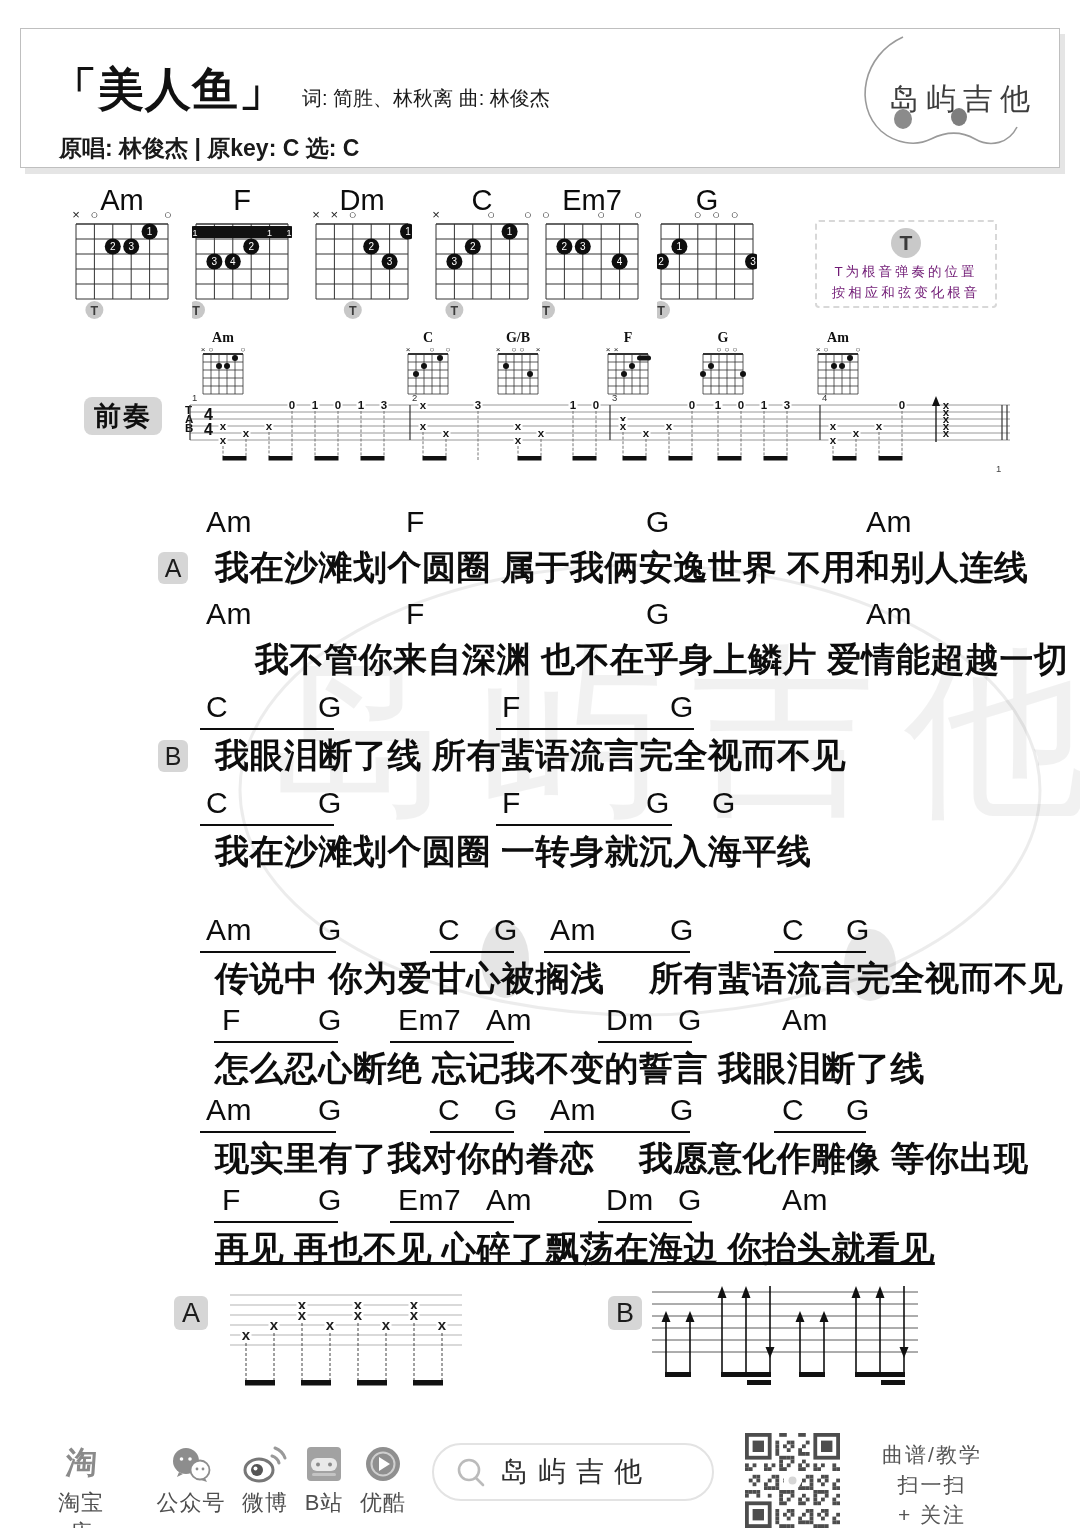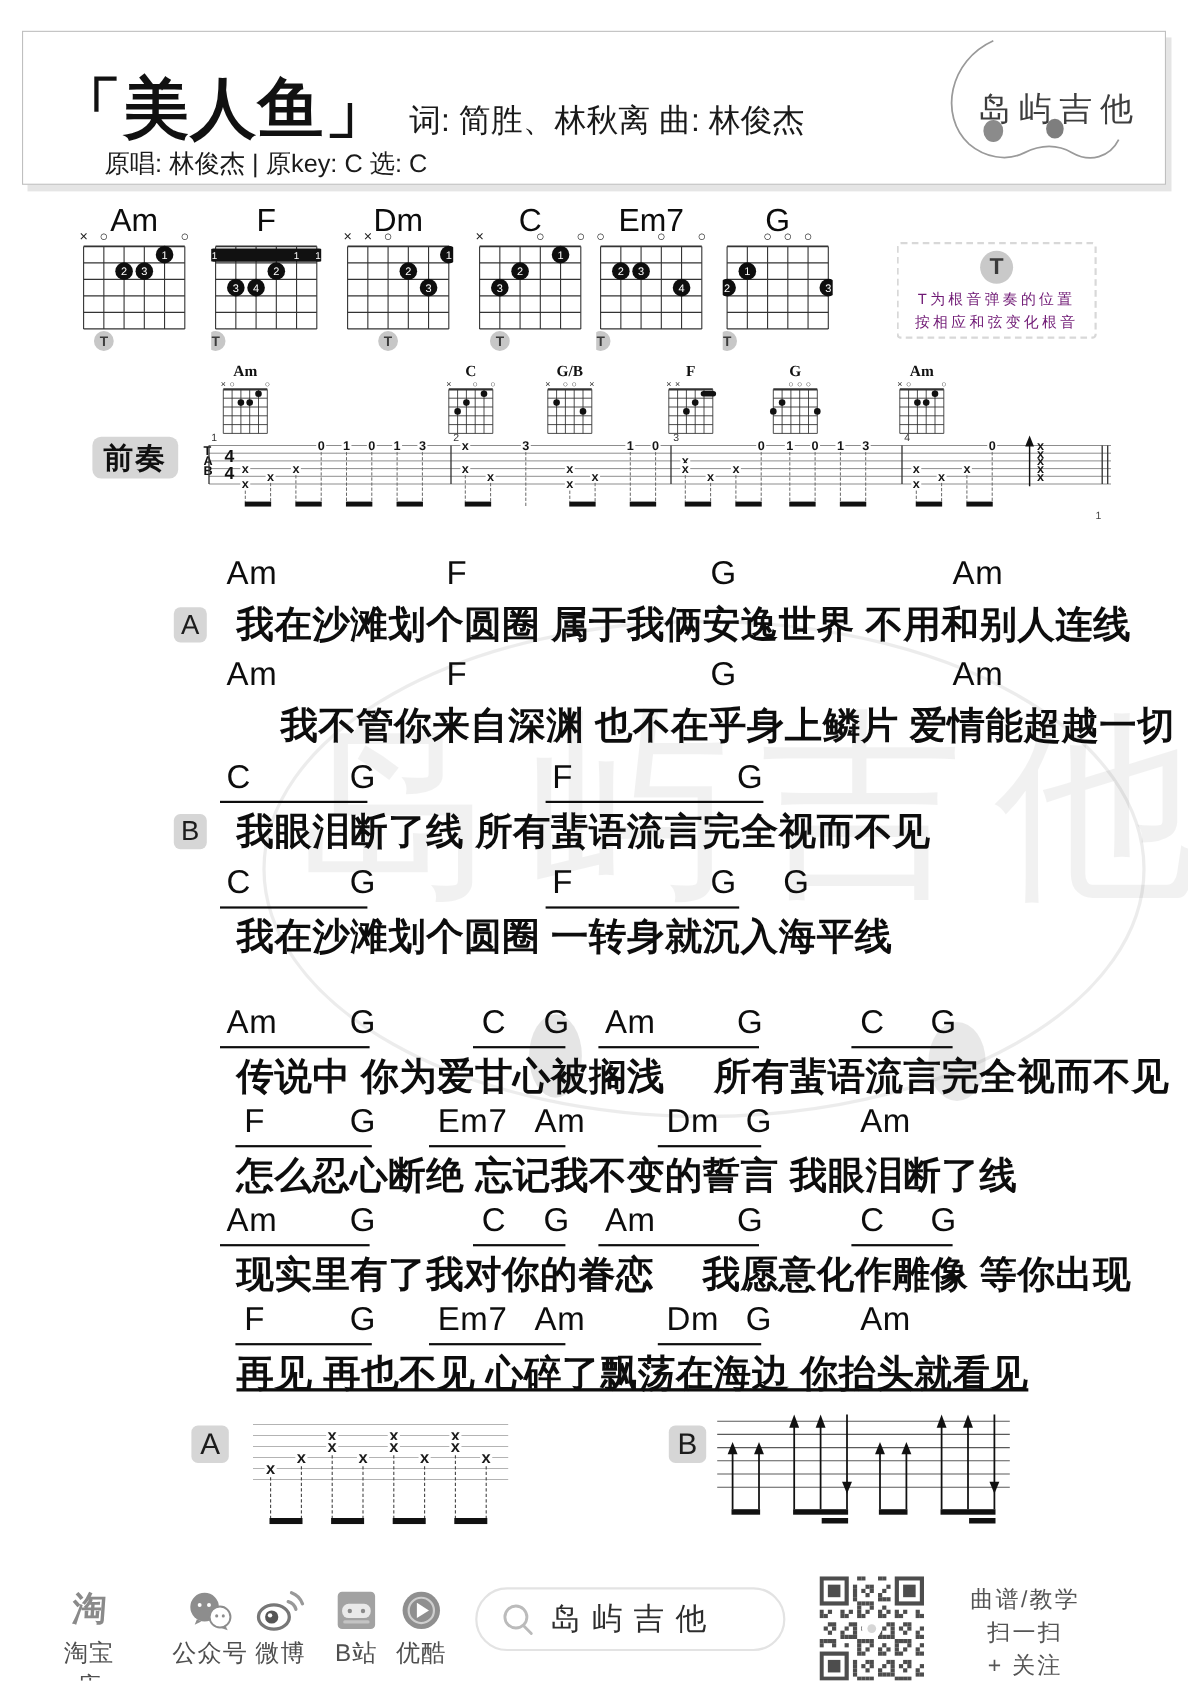--- a/index.html
+++ b/index.html
@@ -2,23 +2,23 @@
 <html><head>
 <meta charset="utf-8">
 <style>
   html,body{margin:0;padding:0;background:#fff;}
   .page{position:relative;width:1080px;height:1528px;background:#ffffff;overflow:hidden;
         font-family:"Liberation Sans","DejaVu Sans",sans-serif;color:#111;}
   
   .header-card{position:absolute;left:20px;top:28px;width:1038px;height:138px;background:#fff;
                border:1px solid #bfbfbf;box-shadow:5px 6px 0 rgba(0,0,0,0.10);}
   .title-row{position:absolute;left:30px;top:30px;display:flex;align-items:baseline;gap:16px;white-space:nowrap;}
-  .song-title{font-size:60px;font-weight:700;letter-spacing:1px;}
-  .credits{font-size:29px;font-weight:500;color:#1a1a1a;}
-  .meta{position:absolute;left:38px;top:104px;font-size:23px;font-weight:400;color:#1a1a1a;margin-left:36px;}
+  .song-title{font-size:46px;font-weight:700;letter-spacing:1px;}
+  .credits{font-size:20px;font-weight:500;color:#1a1a1a;}
+  .meta{position:absolute;left:38px;top:104px;font-size:23px;font-weight:700;color:#1a1a1a;}
   .logo{position:absolute;right:18px;top:2px;width:200px;height:134px;}
   .logo-text{position:absolute;left:48px;top:48px;font-size:30px;font-weight:500;color:#3d3d3d;letter-spacing:7px;white-space:nowrap;}
   
   .t-note{position:absolute;left:815px;top:220px;width:178px;height:84px;border:2px dashed #d8d8d8;border-radius:4px;}
   .t-badge{position:absolute;left:50%;top:6px;transform:translateX(-50%);width:30px;height:30px;border-radius:50%;
            background:#c9c9c9;color:#3a3a3a;font-weight:700;font-size:21px;text-align:center;line-height:30px;}
   .t-line{position:absolute;width:100%;text-align:center;font-size:13.5px;letter-spacing:3px;color:#701a75;}
   .t-line.l1{top:41px;} .t-line.l2{top:62px;}
   
   .intro-label{position:absolute;left:84px;top:397px;width:78px;height:38px;background:#d6d6d6;border-radius:8px;
@@ -729,21 +729,21 @@
           <circle cx="12.5" cy="13" r="1.8" fill="#fff"></circle>
             <circle cx="21" cy="13" r="1.8" fill="#fff"></circle>
           <circle cx="31" cy="24" r="9.5" fill="#fff" stroke="#8d8d8d" stroke-width="1.8"></circle>
           <path d="M36,32 L38,36 L32,34 Z" fill="#8d8d8d"></path>
           <circle cx="28" cy="23" r="1.4" fill="#8d8d8d"></circle>
             <circle cx="34" cy="23" r="1.4" fill="#8d8d8d"></circle>
         </svg>
       </div>
       <div class="slabel">公众号</div>
     </div>
-    <div class="social" style="left:220px;width:70px;">
+    <div class="social" style="left:230px;width:70px;">
       <div class="sicon">
         <svg width="46" height="40" viewBox="0 0 46 40">
           <ellipse cx="17" cy="26" rx="14" ry="11" fill="none" stroke="#777" stroke-width="3"></ellipse>
           <circle cx="15" cy="26" r="6" fill="#555"></circle>
             <circle cx="13.5" cy="24.5" r="2" fill="#fff"></circle>
           <path d="M30,12 a10,10 0 0 1 7,7" fill="none" stroke="#999" stroke-width="3" stroke-linecap="round"></path>
           <path d="M33,4 a17,17 0 0 1 10,10" fill="none" stroke="#999" stroke-width="3" stroke-linecap="round"></path>
         </svg>
       </div>
       <div class="slabel">微博</div>

